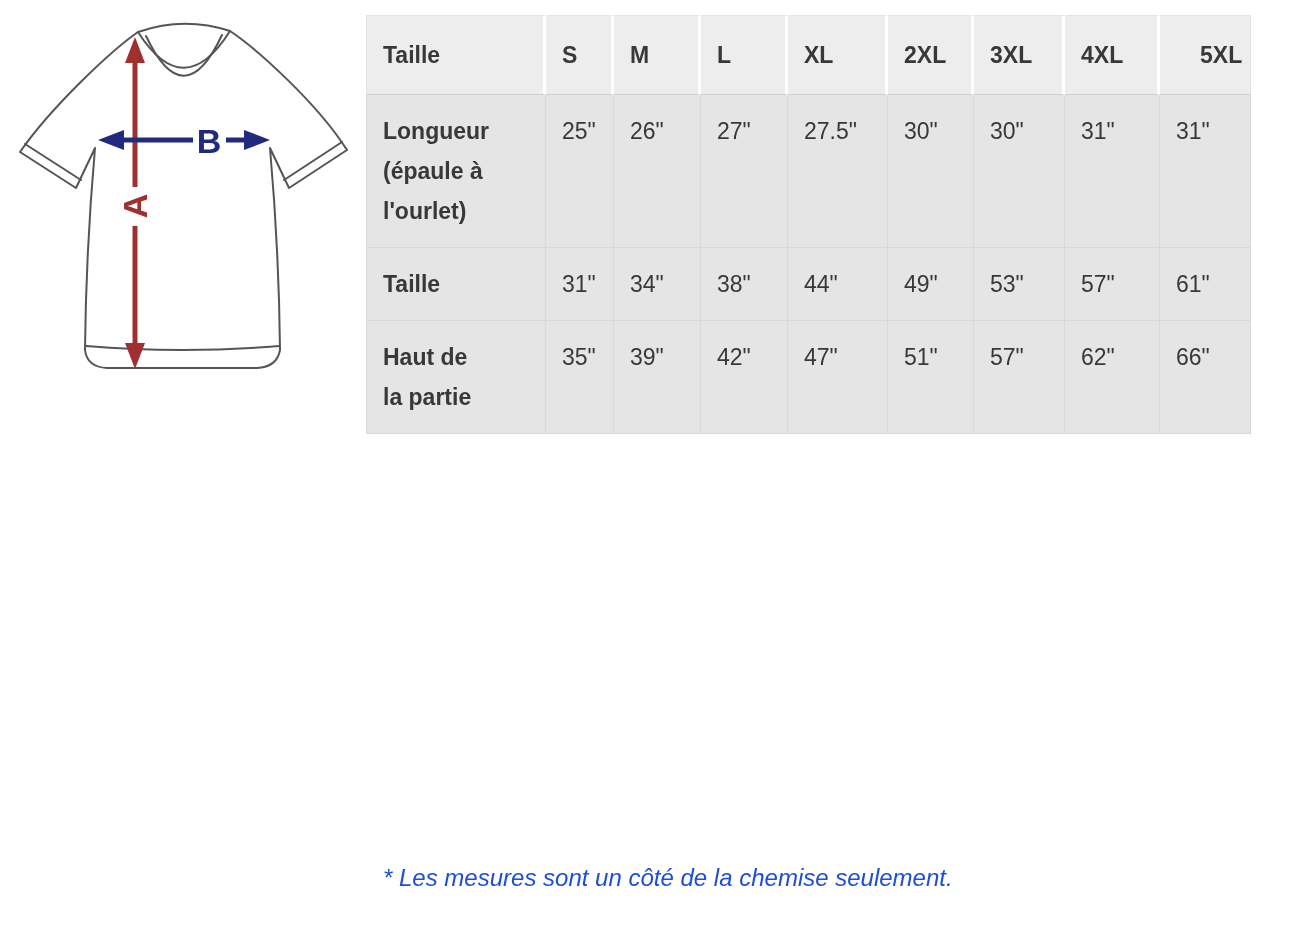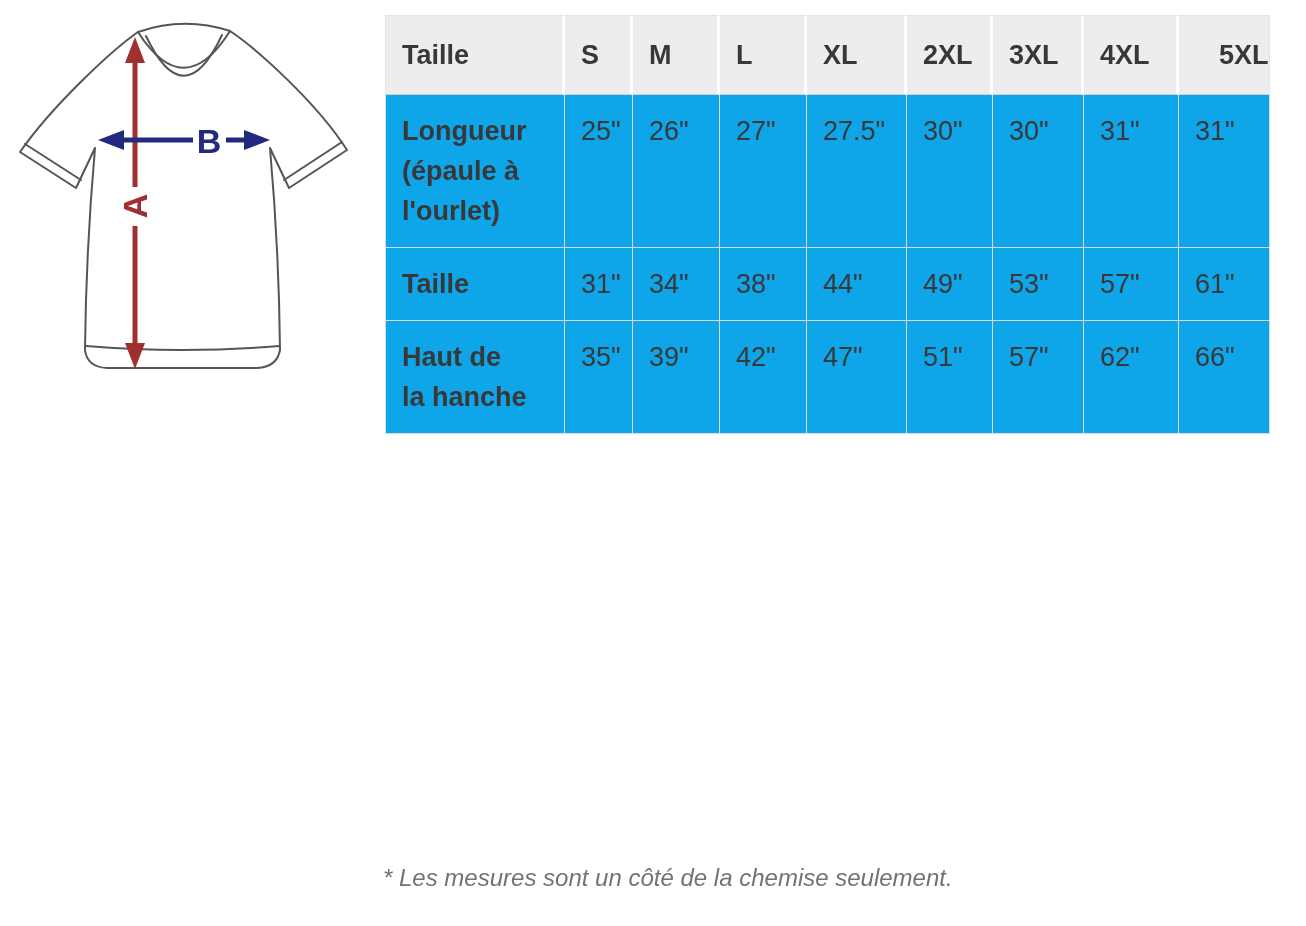--- a/index.html
+++ b/index.html
@@ -19,68 +19,68 @@
     left: 12px;
     top: 10px;
     width: 345px;
     height: 380px;
   }
   .figure svg { display: block; width: 100%; height: 100%; }
 
   
   table.size-table {
     position: absolute;
-    left: 385px;
+    left: 366px;
     top: 15px;
     width: 885px;
     border-collapse: separate;
     border-spacing: 0;
     table-layout: fixed;
-    font-size: 27px;
+    font-size: 23px;
     color: #383838;
   }
   .size-table th, .size-table td {
     text-align: left;
     vertical-align: top;
     box-sizing: border-box;
   }
   .size-table thead th {
     background: #ededed;
     font-weight: bold;
     line-height: 30px;
     padding: 24px 8px 24px 16px;
     border-top: 1px solid #e4e4e4;
     border-bottom: 1px solid #cfcfcf;
     border-right: 3px solid #ffffff;
   }
   .size-table thead th:first-child { border-left: 1px solid #e4e4e4; }
   .size-table thead th:last-child  { border-right: 1px solid #e4e4e4; padding-left: 40px; }
   .size-table tbody th, .size-table tbody td {
-    background: #0ea5e9;
+    background: #e5e5e5;
     line-height: 40px;
     padding: 16px 8px 16px 16px;
     border-right: 1px solid #d9d9d9;
     border-bottom: 1px solid #d9d9d9;
   }
   .size-table tbody th {
     font-weight: bold;
     border-left: 1px solid #d9d9d9;
     white-space: pre-line;
   }
   .size-table tbody td { font-weight: normal; }
 
   
   .footnote {
     position: absolute;
     left: 383px;
     top: 862px;
     margin: 0;
     font-size: 24px;
     font-style: italic;
-    color: #737373;
+    color: #1d4ed8;
     line-height: 32px;
   }
 </style>
 </head>
 <body>
 
 <div class="page">
 
   <div class="figure">
     <svg viewBox="0 0 345 380" xmlns="http://www.w3.org/2000/svg">
@@ -173,21 +173,21 @@
           <td>34"</td>
           <td>38"</td>
           <td>44"</td>
           <td>49"</td>
           <td>53"</td>
           <td>57"</td>
           <td>61"</td>
         </tr>
         <tr>
           <th>Haut de
-la hanche</th>
+la partie</th>
           <td>35"</td>
           <td>39"</td>
           <td>42"</td>
           <td>47"</td>
           <td>51"</td>
           <td>57"</td>
           <td>62"</td>
           <td>66"</td>
         </tr>
       </tbody>

